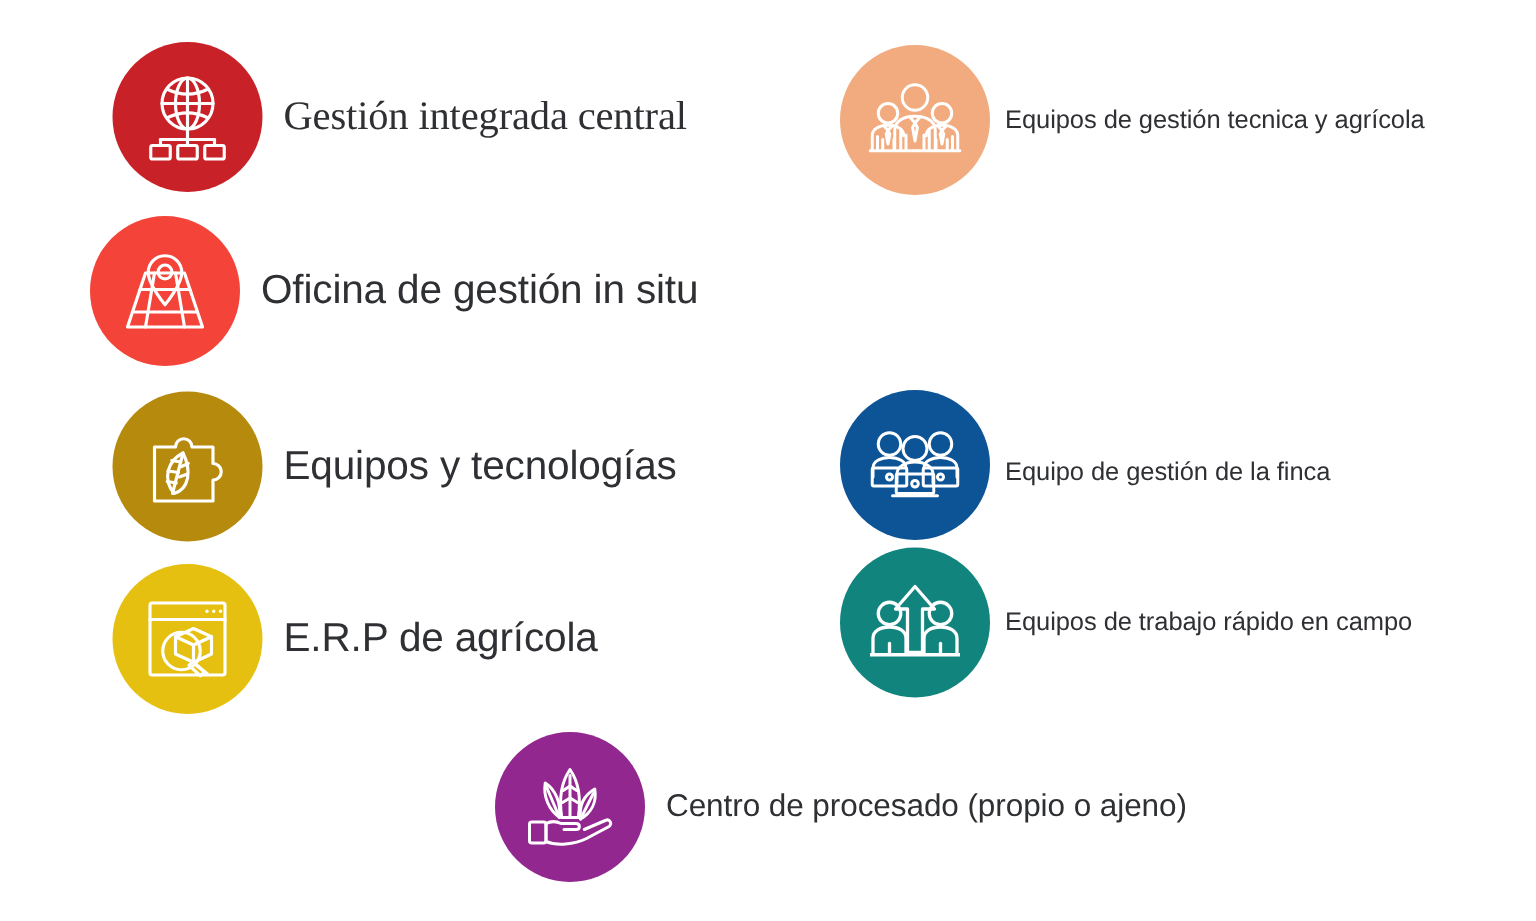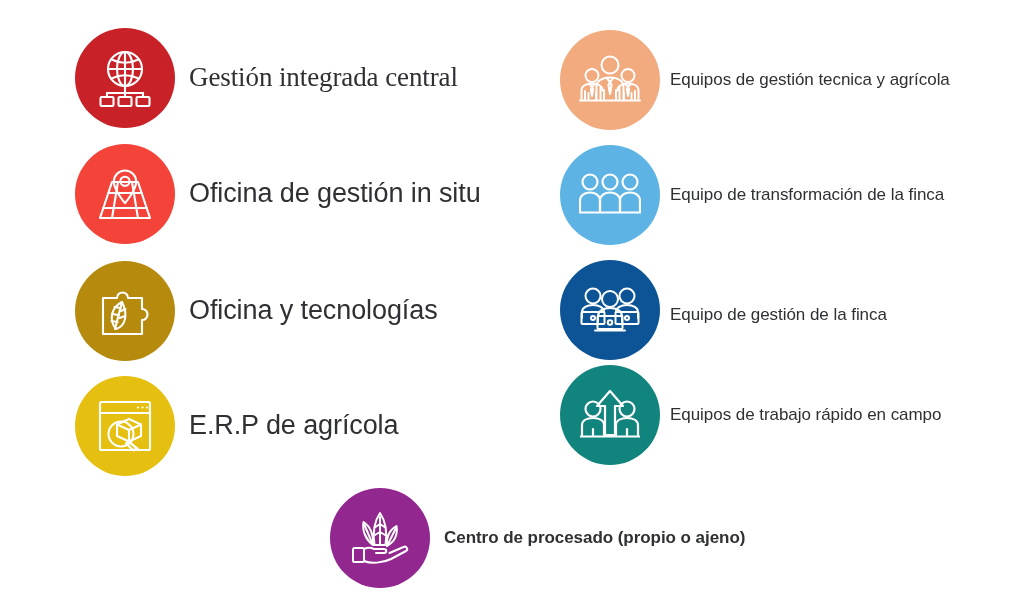--- a/index.html
+++ b/index.html
@@ -51,22 +51,22 @@
   .col-right .badge { width: 100px; height: 100px; }
   .col-right .label {
     font-size: 17px;
     font-weight: 400;
     margin-left: 10px;
     letter-spacing: -0.05px;
   }
   
   .col-bottom .badge { width: 100px; height: 100px; }
   .col-bottom .label {
-    font-size: 17px;
-    font-weight: 700;
+    font-size: 21px;
+    font-weight: 400;
     margin-left: 14px;
     letter-spacing: -0.05px;
   }
 </style>
 </head>
 <body style="background-color: rgb(255, 255, 255);">
 
 <div id="board">
 
   <div class="item col-left" style="left:75px; top:28px;font-family:Liberation Serif, serif;">
@@ -86,21 +86,21 @@
           <line x1="49" y1="46" x2="49" y2="50"></line>
           <rect x="6.5" y="50" width="13" height="9" rx="1.2"></rect>
           <rect x="24.5" y="50" width="13" height="9" rx="1.2"></rect>
           <rect x="42.5" y="50" width="13" height="9" rx="1.2"></rect>
         </g>
       </svg>
     </div>
     <div class="label" style="color: rgb(47, 48, 51);">Gestión integrada central</div>
   </div>
 
-  <div class="item col-left" style="left:75px; top:144px;">
+  <div class="item col-left" style="left:60px; top:144px;">
     <div class="badge" style="background-color: rgb(244, 68, 58);">
       <svg width="60" height="58" viewBox="0 0 60 58">
         <g fill="none" stroke="#ffffff" stroke-width="2.1" stroke-linecap="round" stroke-linejoin="round">
           <path d="M17 17 L43 17 L55 53 L5 53 Z"></path>
           <line x1="8.4" y1="43" x2="51.6" y2="43"></line>
           <line x1="13.4" y1="28" x2="46.6" y2="28"></line>
           <line x1="23" y1="17" x2="17" y2="53"></line>
           <line x1="37" y1="17" x2="43" y2="53"></line>
           <path d="M30 5.5 c-6.2 0 -11.2 5 -11.2 11.2 c0 8 11.2 21.5 11.2 21.5 s11.2 -13.5 11.2 -21.5 c0 -6.2 -5 -11.2 -11.2 -11.2 z" fill="none"></path>
           <circle cx="30" cy="16.3" r="4.6"></circle>
@@ -122,21 +122,21 @@
           <path d="M21 48 C13 38 17 26 27 21 C33 33 31 45 21 48 Z"></path>
           <line x1="27" y1="21" x2="20" y2="48"></line>
           <line x1="25.5" y1="27" x2="19.5" y2="26"></line>
           <line x1="24" y1="34" x2="17" y2="33"></line>
           <line x1="22.5" y1="41" x2="16.5" y2="40"></line>
           <line x1="26" y1="30" x2="30.5" y2="28"></line>
           <line x1="24.5" y1="37" x2="30" y2="35"></line>
         </g>
       </svg>
     </div>
-    <div class="label" style="color: rgb(47, 48, 51);">Oficina y tecnologías</div>
+    <div class="label" style="color: rgb(47, 48, 51);">Equipos y tecnologías</div>
   </div>
 
   <div class="item col-left" style="left:75px; top:376px;">
     <div class="badge" style="background-color: rgb(230, 192, 16);">
       <svg width="60" height="60" viewBox="0 0 60 60">
         <g fill="none" stroke="#ffffff" stroke-width="2.1" stroke-linecap="round" stroke-linejoin="round">
           <rect x="5" y="6" width="50" height="48" rx="1.5"></rect>
           <line x1="5" y1="17" x2="55" y2="17"></line>
           <circle cx="43" cy="11.5" r="1.1" fill="#ffffff" stroke="none"></circle>
           <circle cx="47.5" cy="11.5" r="1.1" fill="#ffffff" stroke="none"></circle>
@@ -183,36 +183,20 @@
           <line x1="45" y1="40" x2="45" y2="46"></line>
           <line x1="52.5" y1="40" x2="52.5" y2="46"></line>
           <line x1="56" y1="38" x2="56" y2="46"></line>
           <line x1="1" y1="47.5" x2="61" y2="47.5"></line>
         </g>
       </svg>
     </div>
     <div class="label" style="color: rgb(47, 48, 51); text-align: right;">Equipos de gestión tecnica y agrícola</div>
   </div>
 
-  <div class="item col-right" style="left:560px; top:145px;">
-    <div class="badge" style="background-color: rgb(92, 179, 228);">
-      <svg width="62" height="48" viewBox="0 0 62 48">
-        <g fill="none" stroke="#ffffff" stroke-width="2.2" stroke-linecap="round" stroke-linejoin="round">
-          <circle cx="11" cy="11" r="7.5"></circle>
-          <path d="M1 40 L1 29.5 C1 24.5 5.5 21.5 11 21.5 C16.5 21.5 21 24.5 21 29.5 L21 40"></path>
-          <circle cx="31" cy="11" r="7.5"></circle>
-          <path d="M21 40 L21 29.5 C21 24.5 25.5 21.5 31 21.5 C36.5 21.5 41 24.5 41 29.5 L41 40"></path>
-          <circle cx="51" cy="11" r="7.5"></circle>
-          <path d="M41 40 L41 29.5 C41 24.5 45.5 21.5 51 21.5 C56.5 21.5 61 24.5 61 29.5 L61 40"></path>
-          <line x1="0" y1="41.5" x2="62" y2="41.5"></line>
-        </g>
-      </svg>
-    </div>
-    <div class="label" style="color: rgb(47, 48, 51);">Equipo de transformación de la finca</div>
-  </div>
 
   <div class="item col-right" style="left:560px; top:260px;">
     <div class="badge" style="background-color: rgb(13, 84, 150);">
       <svg width="62" height="52" viewBox="0 0 62 52">
         <g fill="none" stroke="#ffffff" stroke-width="2" stroke-linecap="round" stroke-linejoin="round">
 
           <circle cx="14" cy="12" r="7.5"></circle>
           <path d="M3 34 L3 28 C3 23.5 8 21 14 21 C20 21 25 23.5 25 28"></path>
           <rect x="2.5" y="28" width="23" height="12" rx="1"></rect>
           <circle cx="14" cy="34" r="2"></circle>

